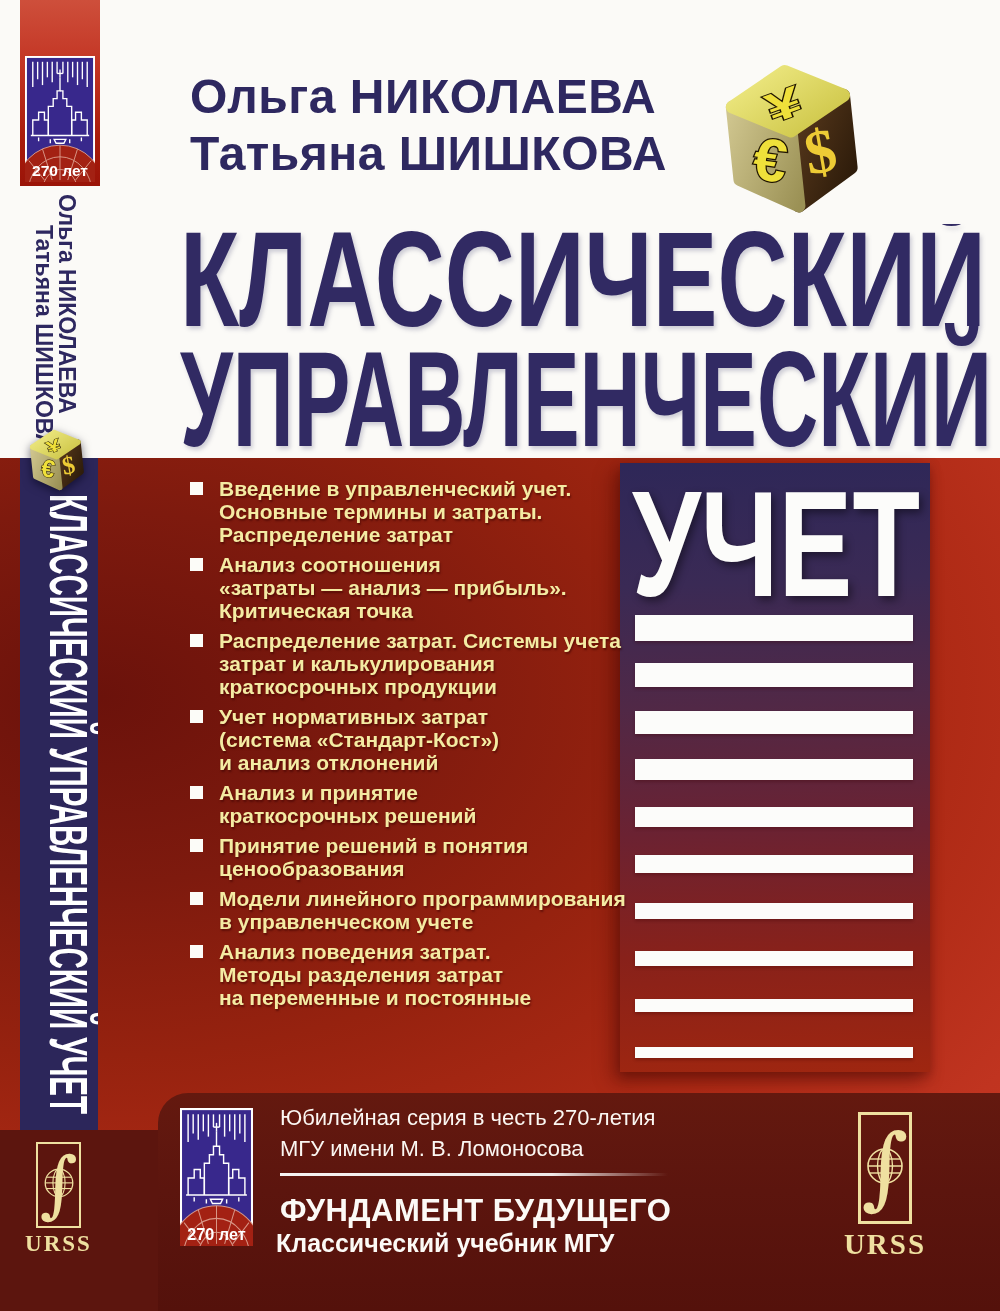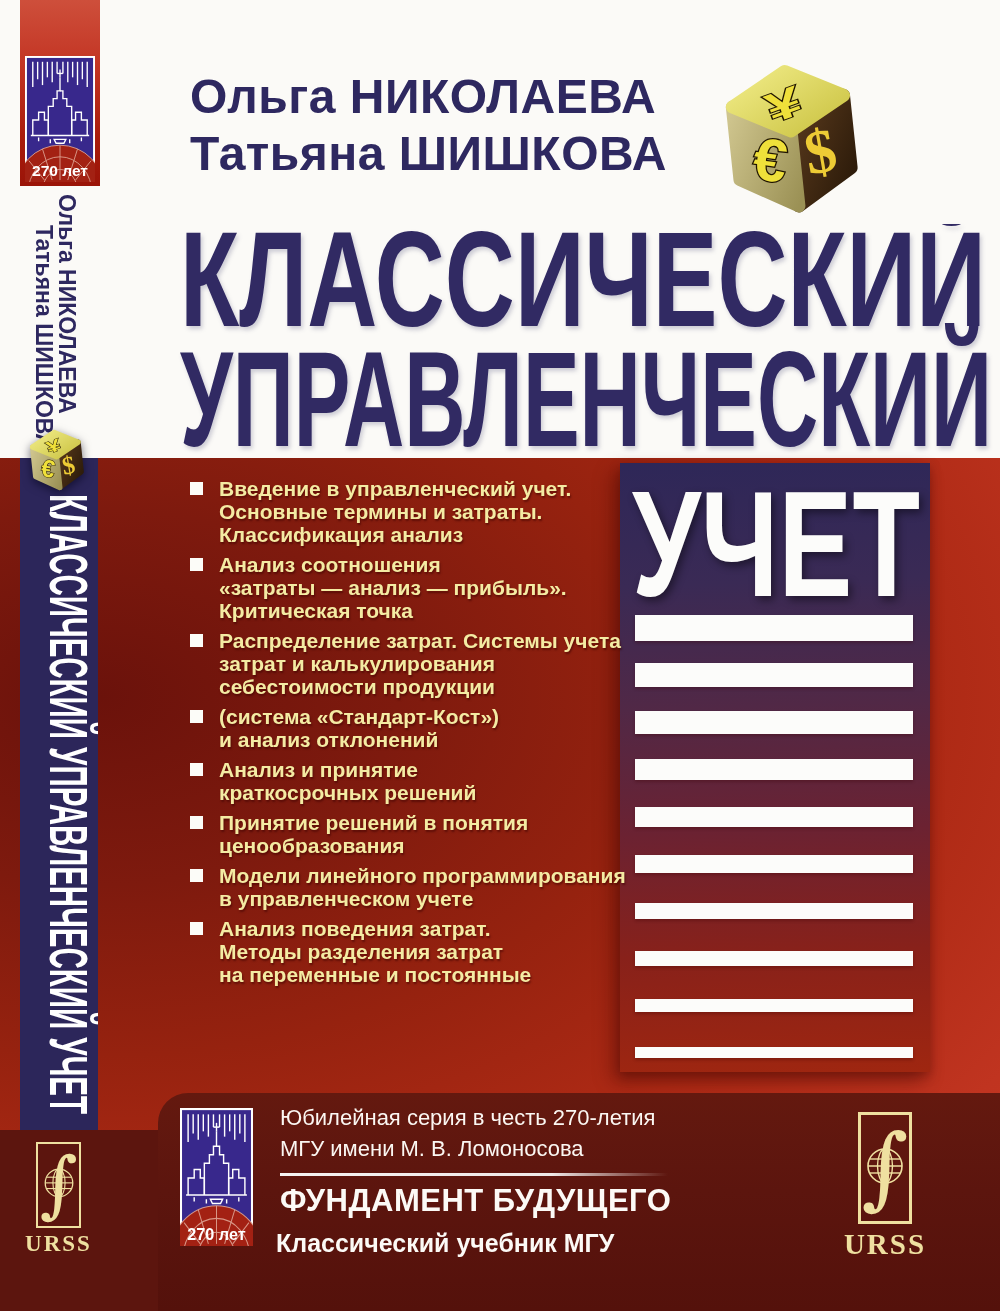--- a/index.html
+++ b/index.html
@@ -63,21 +63,21 @@
     background:linear-gradient(180deg,#64190F 0%,#5C150E 45%,#54110B 100%);
     border-top-left-radius:30px;
   }
   .spine-bottom{position:absolute;left:0;top:1130px;width:158px;height:181px;background:#5C150E;}
   .emblem-band{left:22px;top:15px;width:73px;height:138px;}
   .series-block{position:absolute;left:122px;top:9px;color:#FBF7F2;font-size:22px;line-height:31px;}
   .band-sep{
     position:absolute;left:122px;top:80px;width:388px;height:3px;
     background:linear-gradient(90deg,rgba(255,255,255,.95) 0%,rgba(255,255,255,.9) 70%,rgba(255,255,255,0) 100%);
   }
-  .slogan{position:absolute;left:122px;top:90px;color:#FCFAF6;font-weight:bold;font-size:31px;letter-spacing:.5px;}
+  .slogan{position:absolute;left:122px;top:100px;color:#FCFAF6;font-weight:bold;font-size:31px;letter-spacing:.5px;}
   .subslogan{position:absolute;left:118px;top:136px;color:#FCFAF6;font-weight:bold;font-size:25px;}
   
   .urss{position:absolute;text-align:center;color:#EFE0A0;}
   .urss-rect{border:3px solid #EFE0A0;display:block;}
   .urss-word{font-family:"Liberation Serif",serif;font-weight:bold;letter-spacing:2px;color:#EFE0A0;}
   .urss-right{left:700px;top:19px;width:54px;}
   .urss-right .urss-rect{width:54px;height:112px;}
   .urss-right .urss-word{font-size:29px;margin-top:4px;margin-left:-17px;width:88px;}
   .urss-left{left:36px;top:12px;width:45px;}
   .urss-left .urss-rect{width:45px;height:86px;border-width:2.5px;}
@@ -187,42 +187,43 @@
         <div class="bar" style="top: 584px; height: 11px;"></div>
       </div>
   </div>
 
   <ul class="topics">
       <li>
         <span class="tmark"></span>
         <div class="ttext">
           <div>Введение в управленческий учет.</div>
           <div>Основные термины и затраты.</div>
-          <div>Классификация анализ</div>
+          <div>Распределение затрат</div>
         </div>
       </li>
       <li>
         <span class="tmark"></span>
         <div class="ttext">
           <div>Анализ соотношения</div>
           <div>«затраты — анализ — прибыль».</div>
           <div>Критическая точка</div>
         </div>
       </li>
       <li>
         <span class="tmark"></span>
         <div class="ttext">
           <div>Распределение затрат. Системы учета</div>
           <div>затрат и калькулирования</div>
-          <div>себестоимости продукции</div>
-        </div>
-      </li>
-      <li>
-        <span class="tmark"></span>
-        <div class="ttext">
+          <div>краткосрочных продукции</div>
+        </div>
+      </li>
+      <li>
+        <span class="tmark"></span>
+        <div class="ttext">
+          <div>Учет нормативных затрат</div>
           <div>(система «Стандарт-Кост»)</div>
           <div>и анализ отклонений</div>
         </div>
       </li>
       <li>
         <span class="tmark"></span>
         <div class="ttext">
           <div>Анализ и принятие</div>
           <div>краткосрочных решений</div>
         </div>

